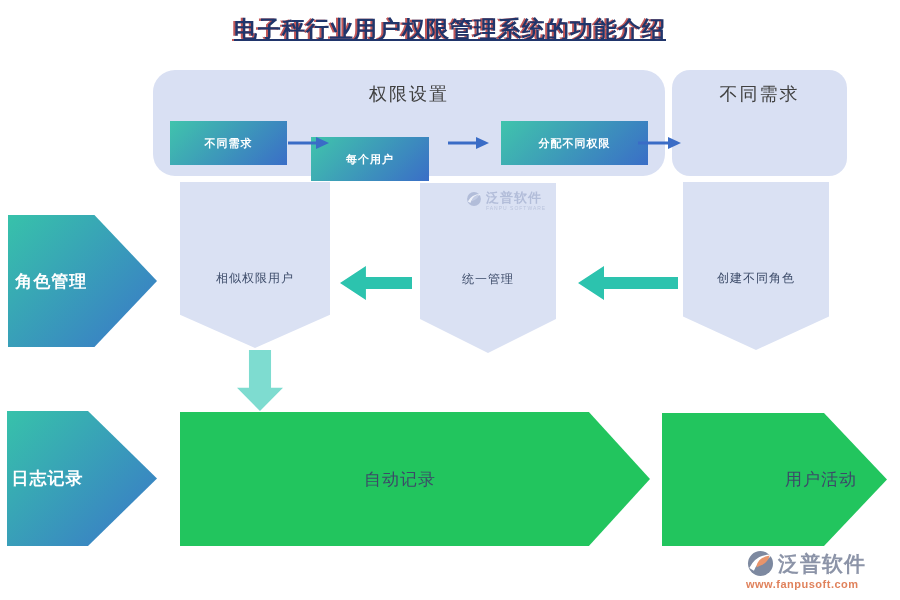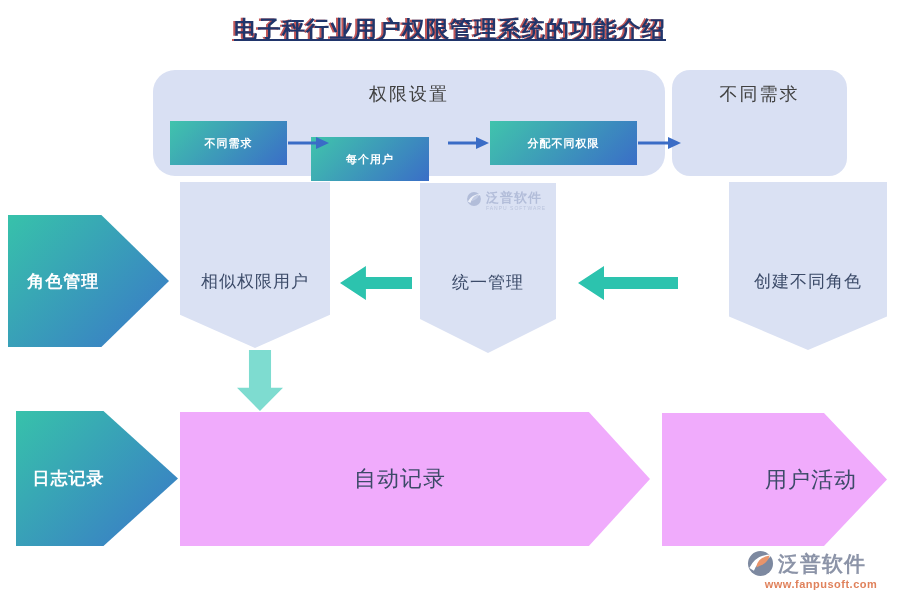--- a/index.html
+++ b/index.html
@@ -11,59 +11,59 @@
   .panel{position:absolute;background:#d9e0f3;border-radius:22px;}
   .panel-perm{left:153px;top:70px;width:512px;height:106px;}
   .panel-user{left:672px;top:70px;width:175px;height:106px;border-radius:18px;}
   .panel-label{position:absolute;top:12px;left:0;width:100%;text-align:center;
          font-size:18px;color:#404040;letter-spacing:2px;}
   .btn{position:absolute;height:44px;display:flex;align-items:center;justify-content:center;
        background:linear-gradient(135deg,#40c4ac 0%,#3a6ec7 100%);
        color:#fff;font-size:11px;font-weight:bold;letter-spacing:1px;}
   .b1{left:170px;top:121px;width:117px;}
   .b2{left:311px;top:121px;width:118px;margin-top:16px;}
-  .b3{left:490px;top:121px;width:147px;}
+  .b3{left:501px;top:121px;width:147px;}
   .b4{left:682px;top:121px;width:150px;}
   .harrow{position:absolute;top:135px;}
   .pent{position:absolute;background:#dae1f3;
         clip-path:polygon(0 0,100% 0,100% 80%,50% 100%,0 80%);
         display:flex;align-items:flex-start;justify-content:center;}
-  .pent span{margin-top:88px;font-size:17px;color:#3b4a68;letter-spacing:1px;}
+  .pent span{margin-top:88px;font-size:12px;color:#3b4a68;letter-spacing:1px;}
   .pent-similar{left:180px;top:182px;width:150px;height:166px;}
   .pent-unified{left:420px;top:183px;width:136px;height:170px;}
-  .pent-create{left:683px;top:182px;width:158px;height:168px;margin-left:46px;}
+  .pent-create{left:683px;top:182px;width:146px;height:168px;}
   .tag{position:absolute;background:linear-gradient(135deg,#37c2aa 0%,#3a76c9 100%);
-       display:flex;align-items:center;color:#fff;font-size:17px;font-weight:bold;letter-spacing:1px;padding-left:12px;}
+       display:flex;align-items:center;color:#fff;font-size:17px;font-weight:bold;letter-spacing:1px;}
   .tag-role{left:8px;top:215px;width:149px;height:132px;
        clip-path:polygon(0 0,58% 0,100% 50%,58% 100%,0 100%);}
-  .tag-log{left:16px;top:411px;width:150px;height:135px;
+  .tag-log{left:7px;top:411px;width:150px;height:135px;
        clip-path:polygon(0 0,54% 0,100% 50%,54% 100%,0 100%);}
   .tag .t-inner{width:58%;text-align:center;}
   .tag-log .t-inner{width:54%;}
   .arrowL{position:absolute;background:#2cc3ae;}
   .aL1{left:340px;top:266px;width:72px;height:34px;
        clip-path:polygon(0 50%,36% 0,36% 32%,100% 32%,100% 68%,36% 68%,36% 100%);}
   .aL2{left:578px;top:266px;width:100px;height:34px;
        clip-path:polygon(0 50%,26% 0,26% 32%,100% 32%,100% 68%,26% 68%,26% 100%);}
   .arrowD{position:absolute;left:237px;top:350px;width:46px;height:61px;background:#7edcd0;
        clip-path:polygon(26% 0,74% 0,74% 62%,100% 62%,50% 100%,0 62%,26% 62%);}
-  .bigarrow{position:absolute;background:#f0abfc;display:flex;align-items:center;justify-content:center;
-       font-size:22px;color:#3c4a68;letter-spacing:1px;}
+  .bigarrow{position:absolute;background:#22c55e;display:flex;align-items:center;justify-content:center;
+       font-size:17px;color:#3c4a68;letter-spacing:1px;}
   .ba-auto{left:180px;top:412px;width:470px;height:134px;
        clip-path:polygon(0 0,87% 0,100% 50%,87% 100%,0 100%);padding-right:30px;box-sizing:border-box;}
   .ba-act{left:662px;top:413px;width:225px;height:133px;
        clip-path:polygon(0 0,72% 0,100% 50%,72% 100%,0 100%);padding-right:30px;box-sizing:border-box;justify-content:flex-end;}
   .wm-mid{position:absolute;left:466px;top:191px;display:flex;align-items:flex-start;gap:4px;opacity:.5;}
   .wm-mid .wm-texts{display:flex;flex-direction:column;line-height:1;}
   .wm-mid .wm-brand{font-size:13px;font-weight:bold;color:#8c9ac0;letter-spacing:1px;}
   .wm-mid .wm-sub{font-size:5px;color:#9aa6c6;font-family:"Liberation Sans",sans-serif;letter-spacing:1px;margin-top:2px;}
   .logo-br{position:absolute;left:746px;top:549px;width:150px;}
   .logo-row{display:flex;align-items:center;gap:3px;}
   .logo-brand{font-size:21px;font-weight:bold;color:#8c94a8;letter-spacing:1px;}
-  .logo-url{font-size:11px;font-weight:bold;color:#e0825c;text-align:center;margin-top:0;
+  .logo-url{font-size:11px;font-weight:bold;color:#e0825c;margin-top:0;
             font-family:"Liberation Sans",sans-serif;letter-spacing:.5px;}
 </style>
 </head>
 <body>
 
 <div class="stage">
 
   <div class="title">电子秤行业用户权限管理系统的功能介绍</div>
 
   <div class="panel panel-perm">

